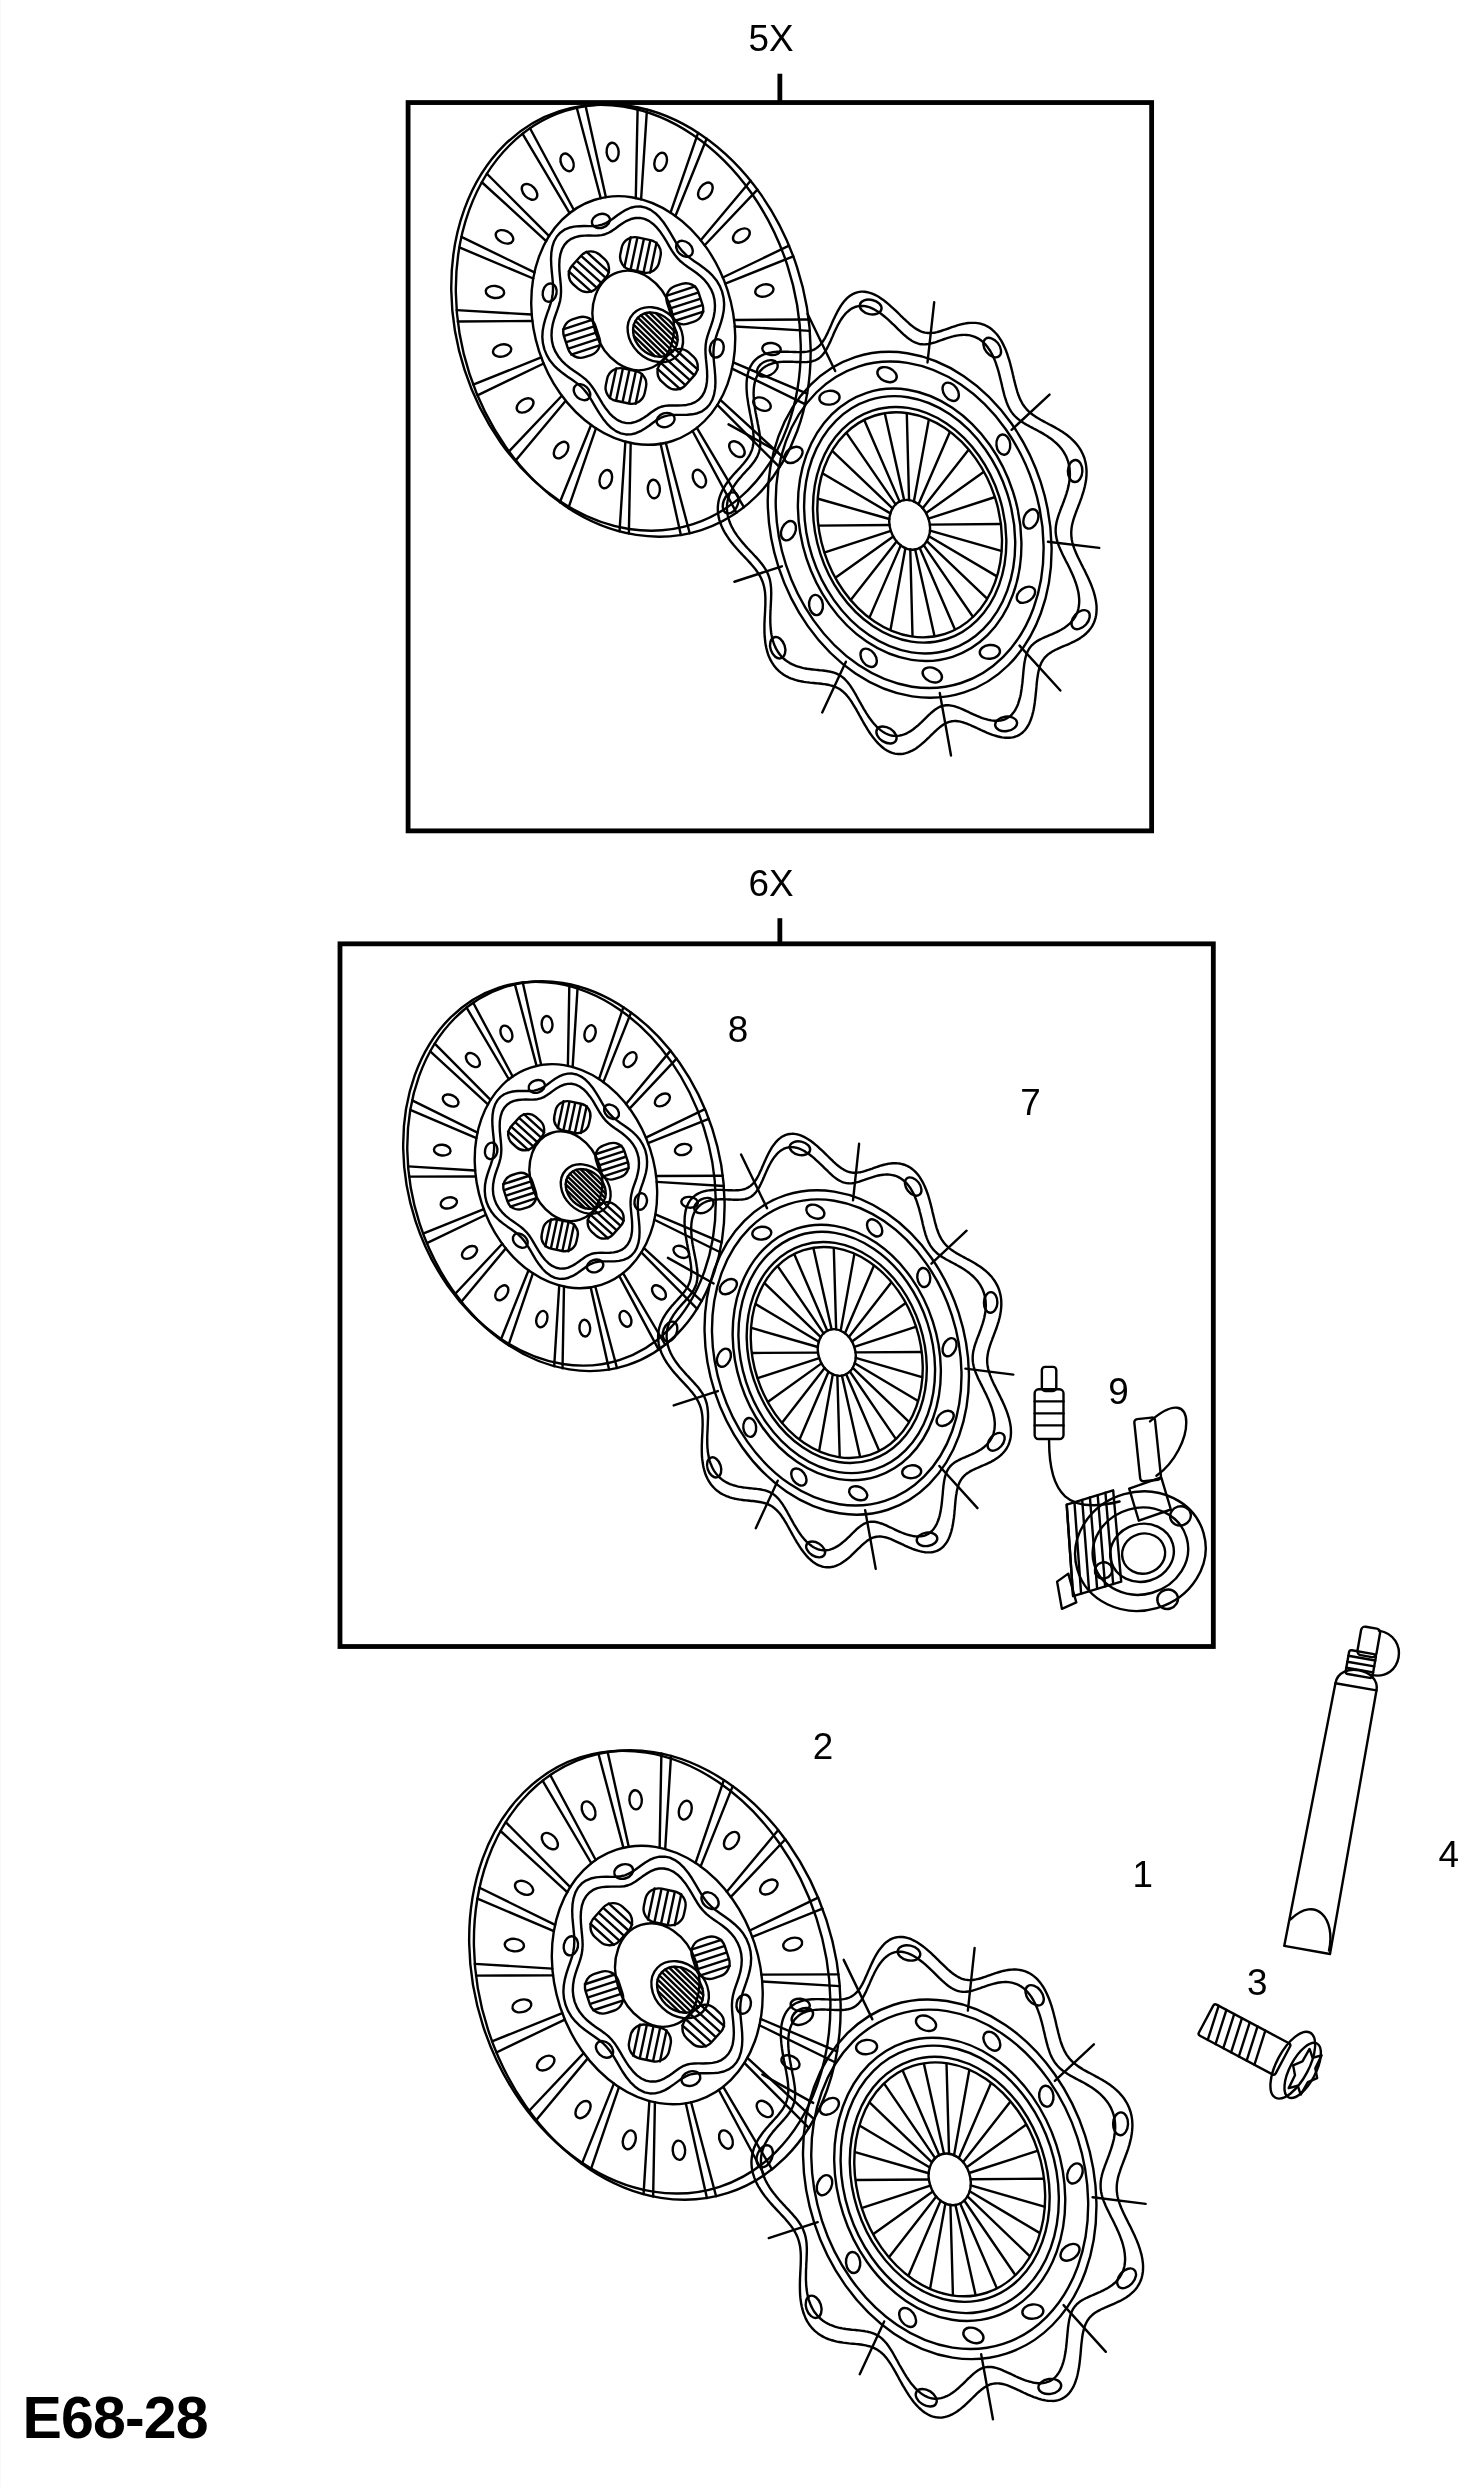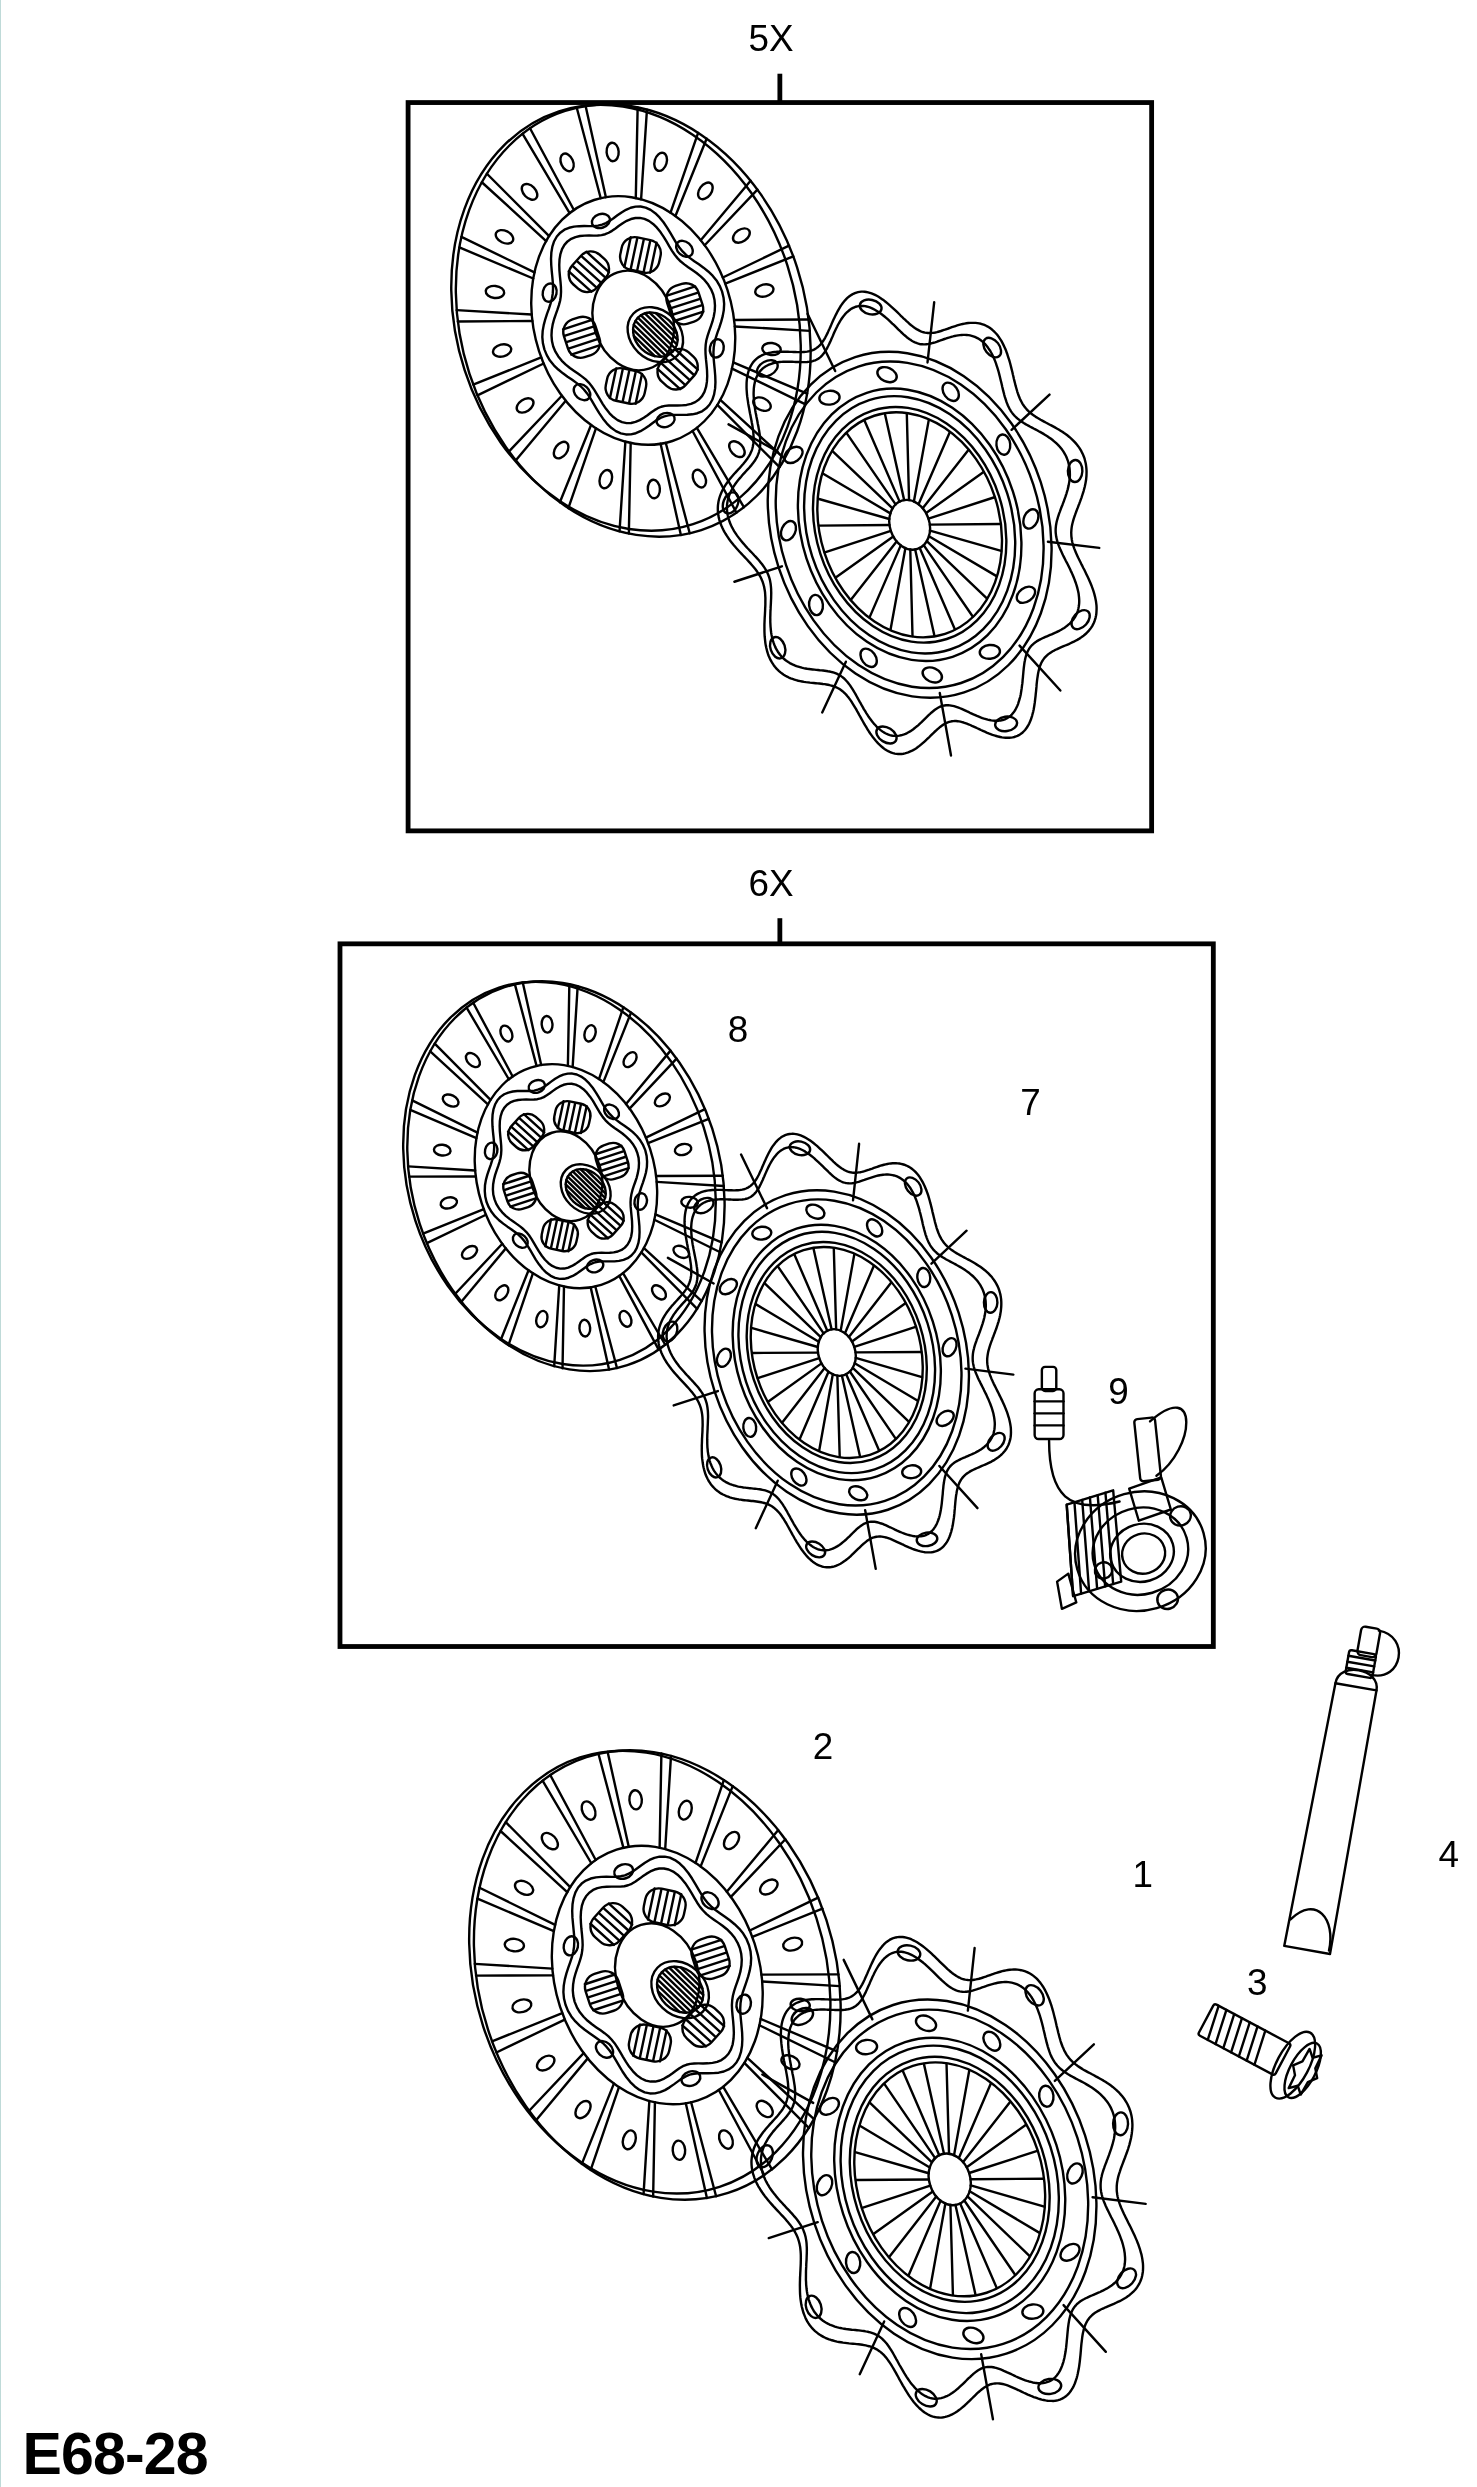--- a/index.html
+++ b/index.html
@@ -8,41 +8,40 @@
     padding: 0;
     background: #ffffff;
   }
   body {
     font-family: "Liberation Sans", sans-serif;
   }
   #page {
     position: relative;
     width: 1478px;
     height: 2487px;
-    background: #0f766e;
+    background: #e5e5e5;
     overflow: hidden;
   }
   #art {
     position: absolute;
     left: 0;
     top: 0;
     width: 1478px;
     height: 2487px;
   }
   .fig-label {
     position: absolute;
     left: 22.4px;
     top: 2384px;
     font-family: "Liberation Sans", sans-serif;
     font-size: 59px;
     font-weight: bold;
     letter-spacing: -0.8px;
     color: #000000;
     white-space: nowrap;
-    margin-top: 36px;
   }
   
   .callout-text {
     font-family: "Liberation Sans", sans-serif;
     font-size: 46px;
     fill: #000000;
   }
   .panel-label-text {
     font-family: "Liberation Sans", sans-serif;
     font-size: 46px;

